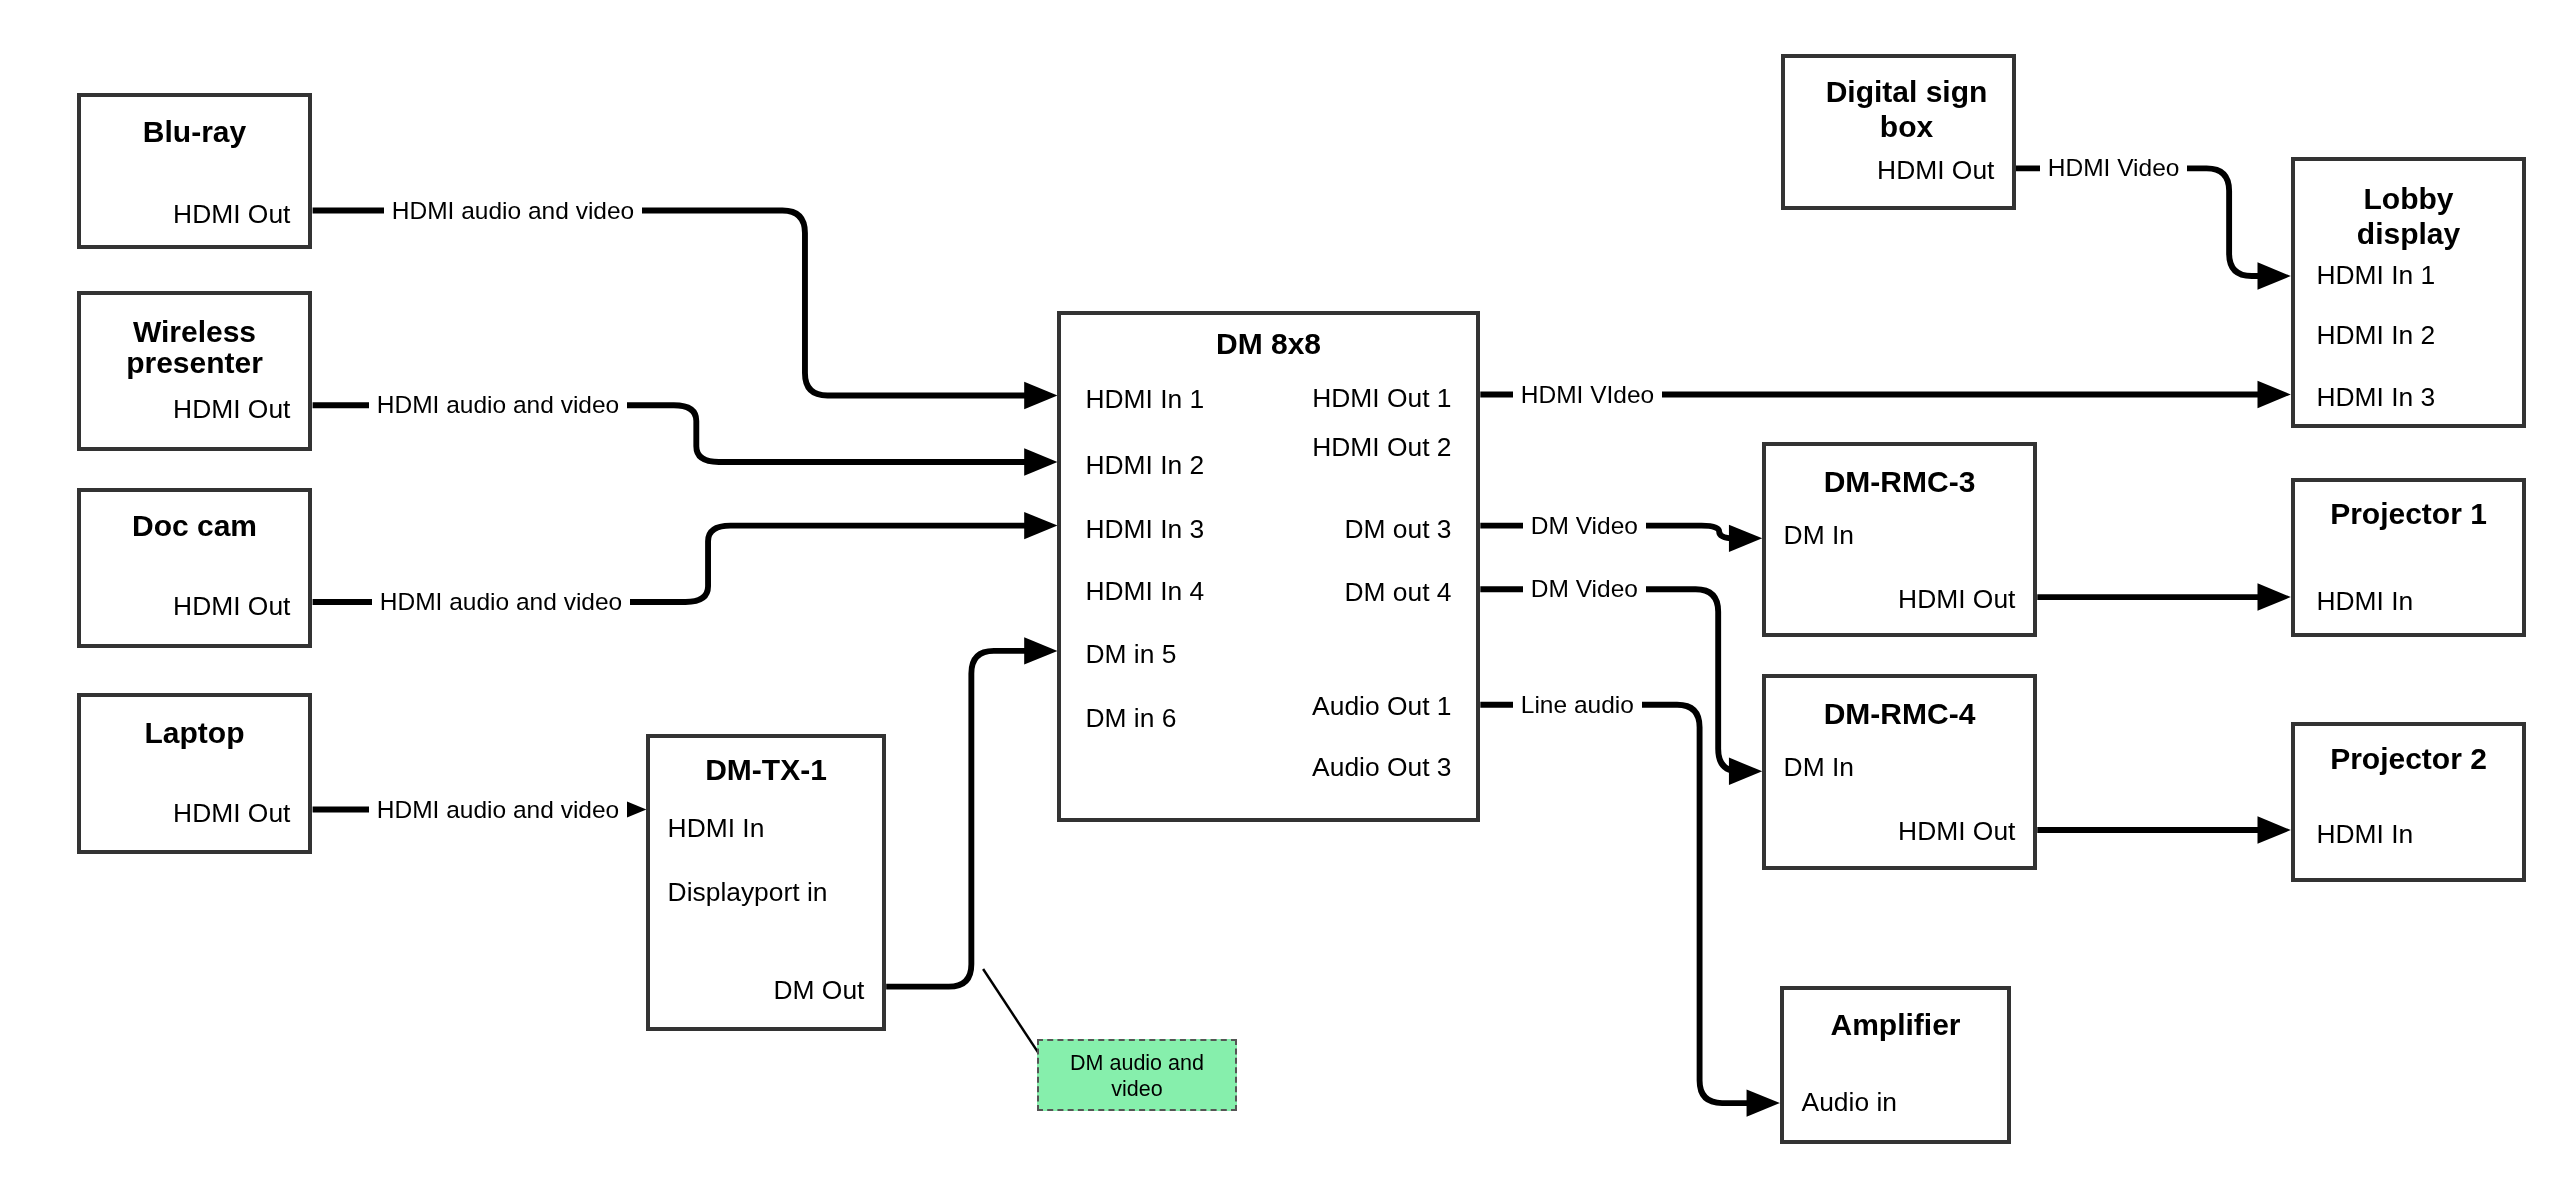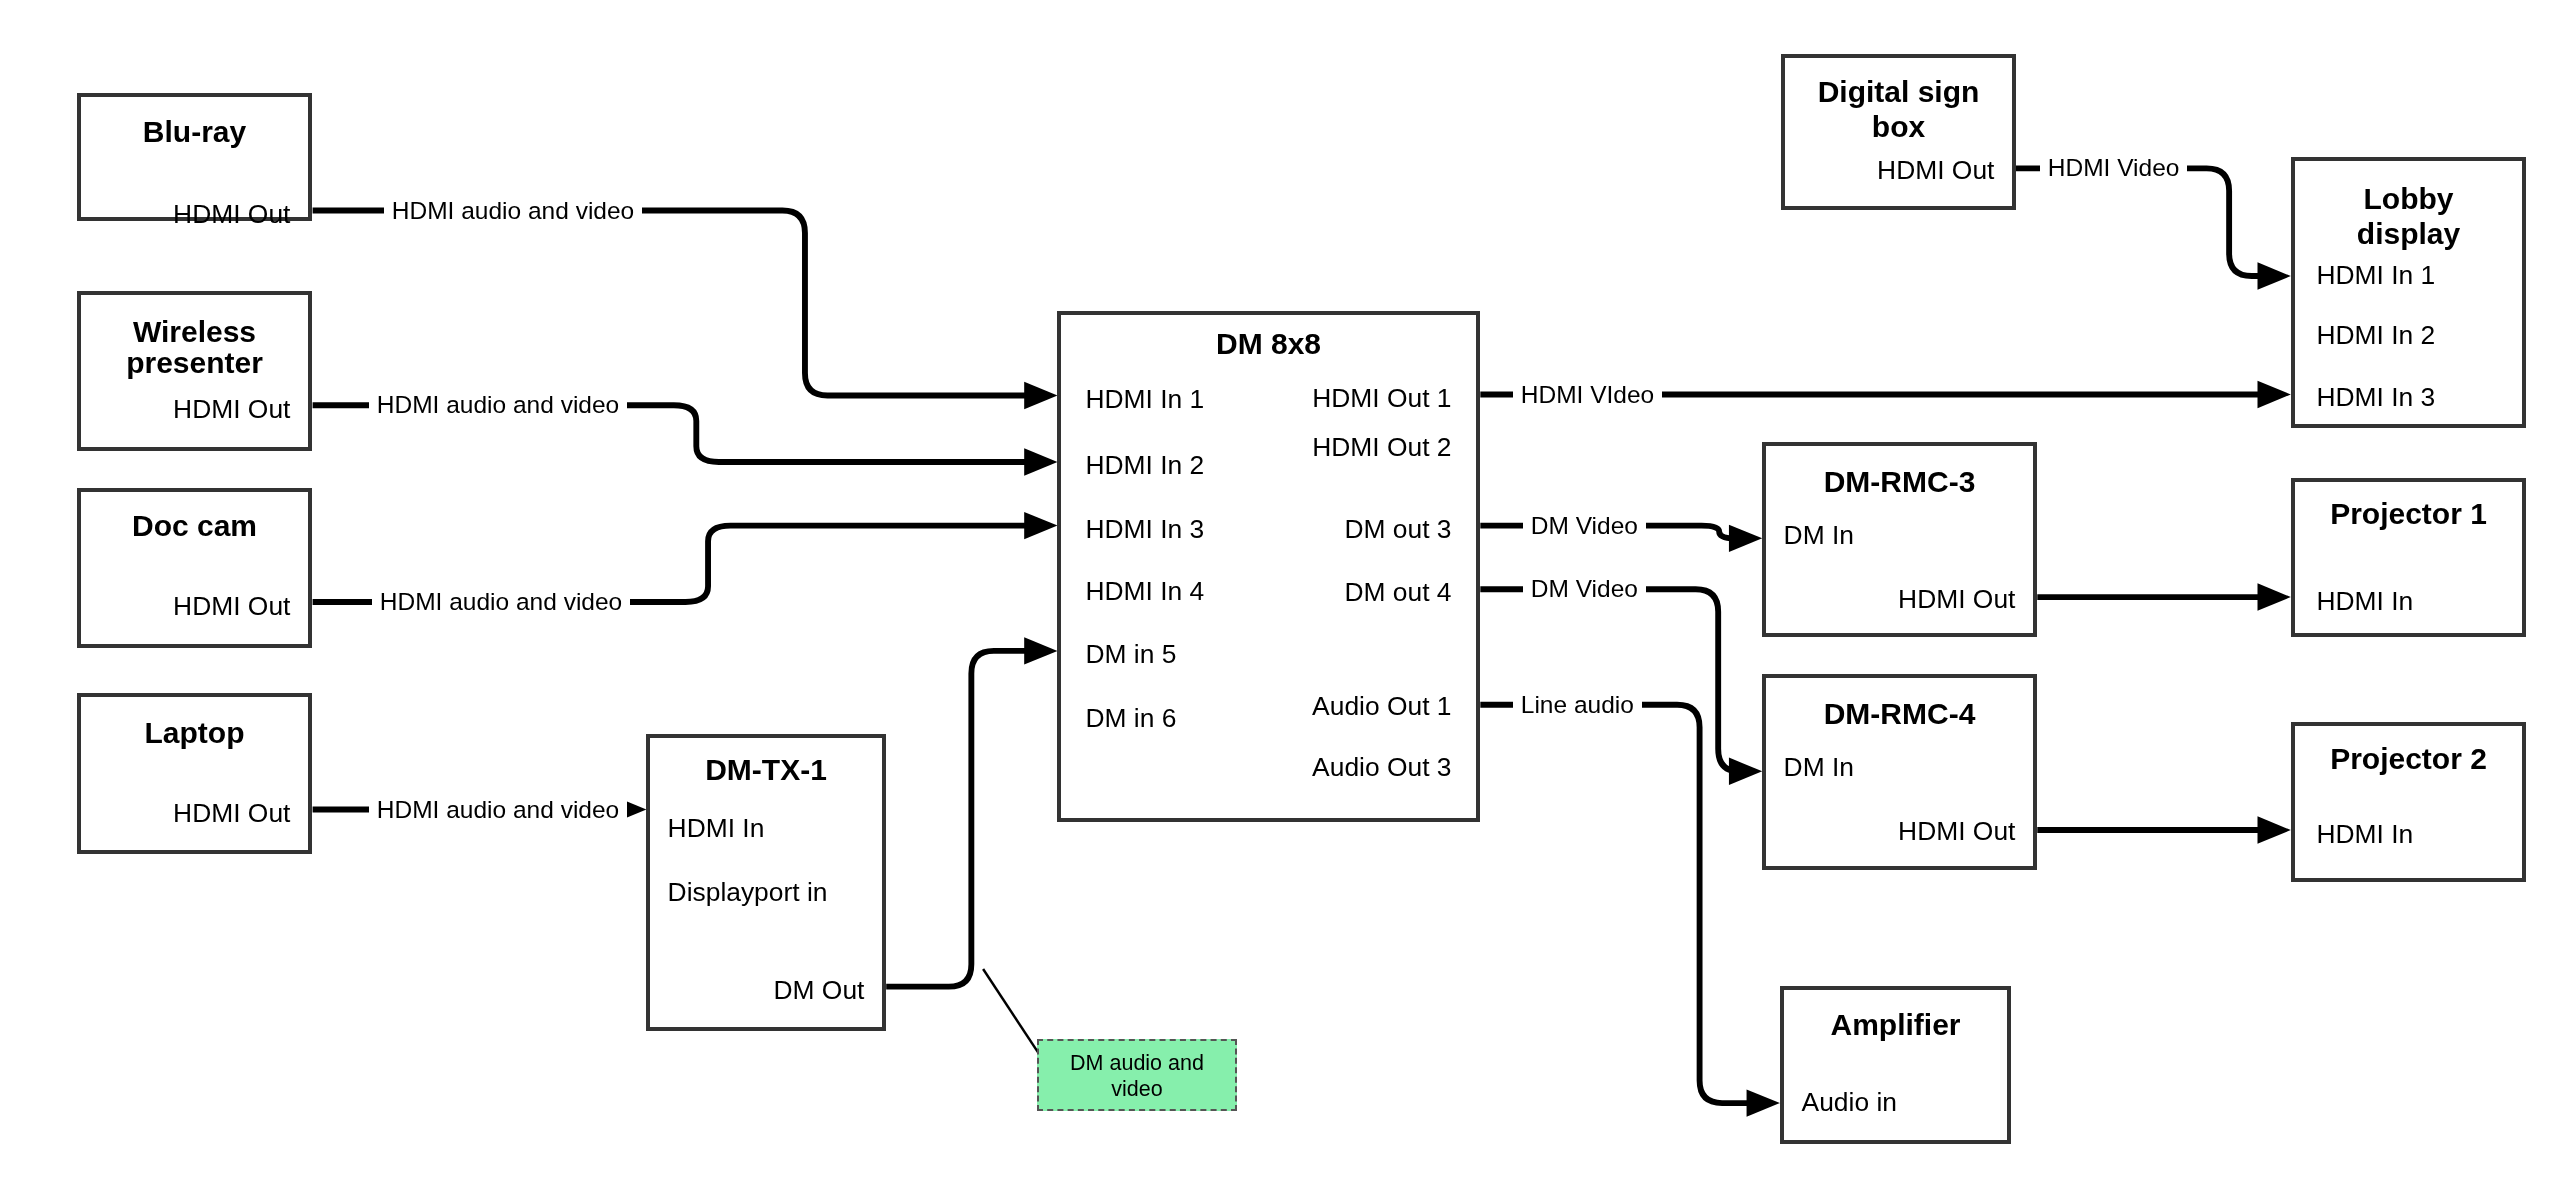--- a/index.html
+++ b/index.html
@@ -60,21 +60,21 @@
     <path d="M 2059 172 H 2254 Q 2277 172 2277 195 V 259 Q 2277 282 2300 282 H 2314"></path>
     <polygon points="2340,282 2306,268 2306,296" fill="#000" stroke="none"></polygon>
 
     <path d="M 2081 610 H 2314"></path>
     <polygon points="2340,610 2306,596 2306,624" fill="#000" stroke="none"></polygon>
 
     <path d="M 2081 848 H 2314"></path>
     <polygon points="2340,848 2306,834 2306,862" fill="#000" stroke="none"></polygon>
   </svg>
 
-  <div class="node" style="left:77px;top:93px;width:235px;height:128px;">
+  <div class="node" style="left:77px;top:93px;width:235px;height:156px;">
     <div class="title" style="top:16.6px;"><span class="tw">Blu-ray</span></div>
     <div class="port pr" style="top:101px;">HDMI Out</div>
   </div>
 
   <div class="node" style="left:77px;top:291px;width:235px;height:160px;">
     <div class="title" style="top:20.6px;line-height:31px;"><span class="tw" style="width:166px;">Wireless presenter</span></div>
     <div class="port pr" style="top:98px;">HDMI Out</div>
   </div>
 
   <div class="node" style="left:77px;top:488px;width:235px;height:160px;">
@@ -104,21 +104,21 @@
     <div class="port pl25" style="top:387px;">DM in 6</div>
     <div class="port pr25" style="top:67px;">HDMI Out 1</div>
     <div class="port pr25" style="top:116px;">HDMI Out 2</div>
     <div class="port pr25" style="top:198px;">DM out 3</div>
     <div class="port pr25" style="top:261px;">DM out 4</div>
     <div class="port pr25" style="top:375px;">Audio Out 1</div>
     <div class="port pr25" style="top:436px;">Audio Out 3</div>
   </div>
 
   <div class="node" style="left:1781px;top:54px;width:235px;height:156px;">
-    <div class="title" style="top:15.7px;line-height:35px;"><span class="tw" style="width:196px;">Digital sign box</span></div>
+    <div class="title" style="top:15.7px;line-height:35px;margin-left:8px;"><span class="tw" style="width:196px;">Digital sign box</span></div>
     <div class="port pr" style="top:96px;">HDMI Out</div>
   </div>
 
   <div class="node" style="left:2291px;top:157px;width:235px;height:271px;">
     <div class="title" style="top:19.6px;line-height:35px;"><span class="tw" style="width:147px;">Lobby display</span></div>
     <div class="port pl22" style="top:98px;">HDMI In 1</div>
     <div class="port pl22" style="top:158px;">HDMI In 2</div>
     <div class="port pl22" style="top:220px;">HDMI In 3</div>
   </div>
 

